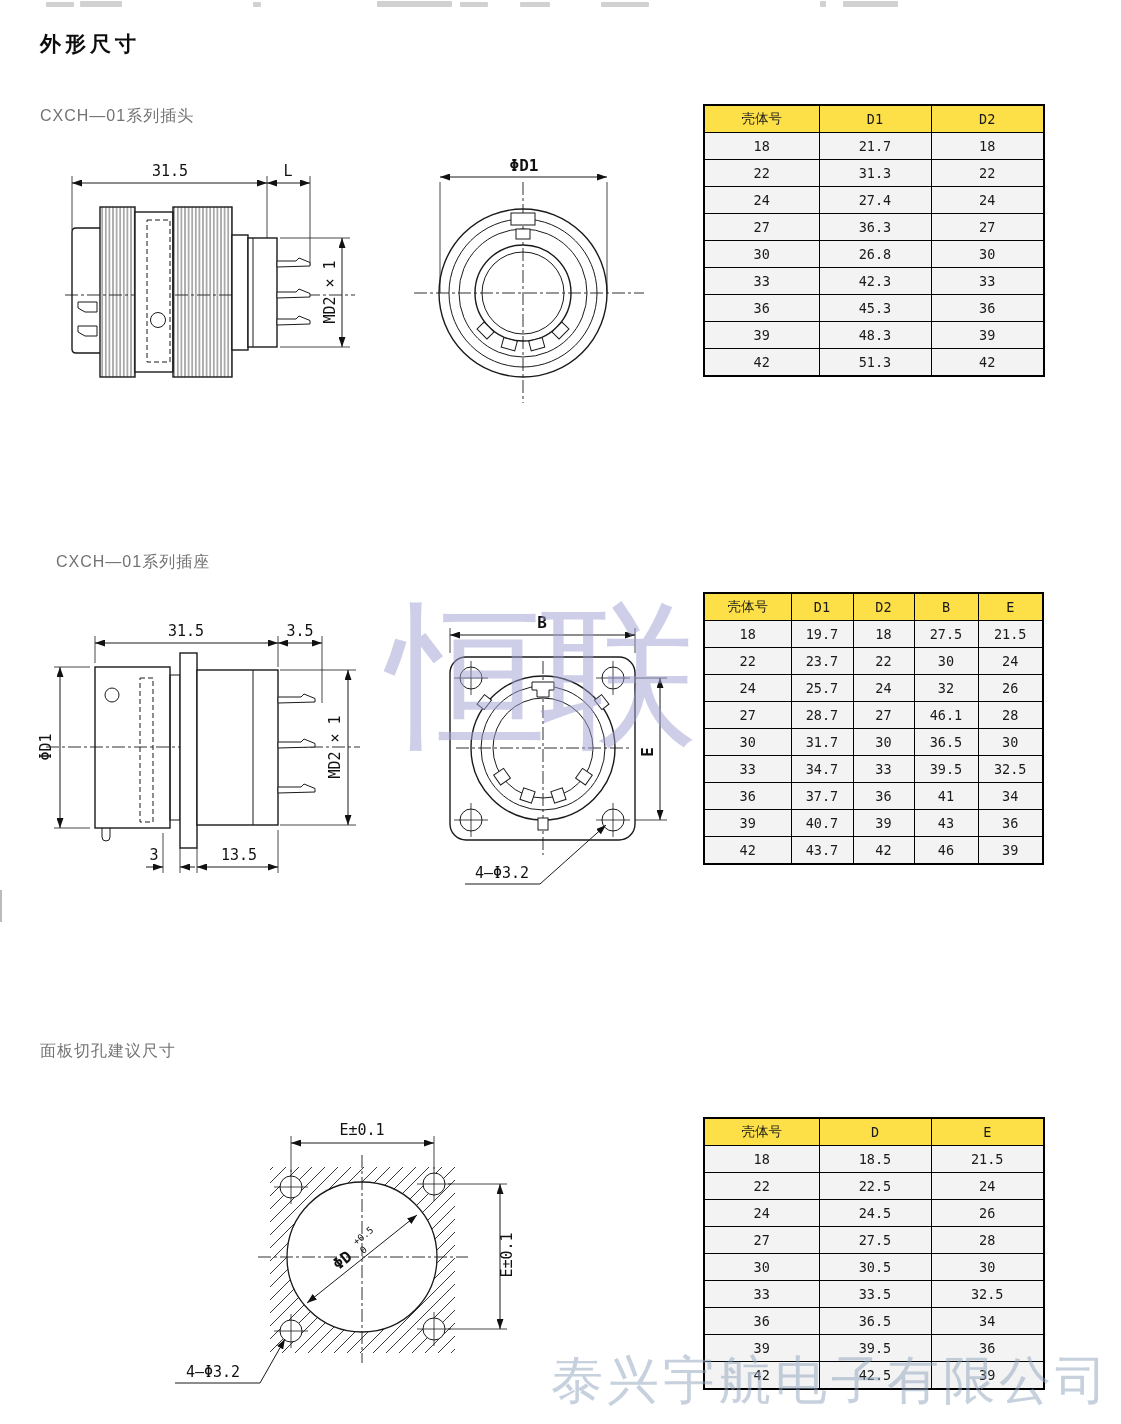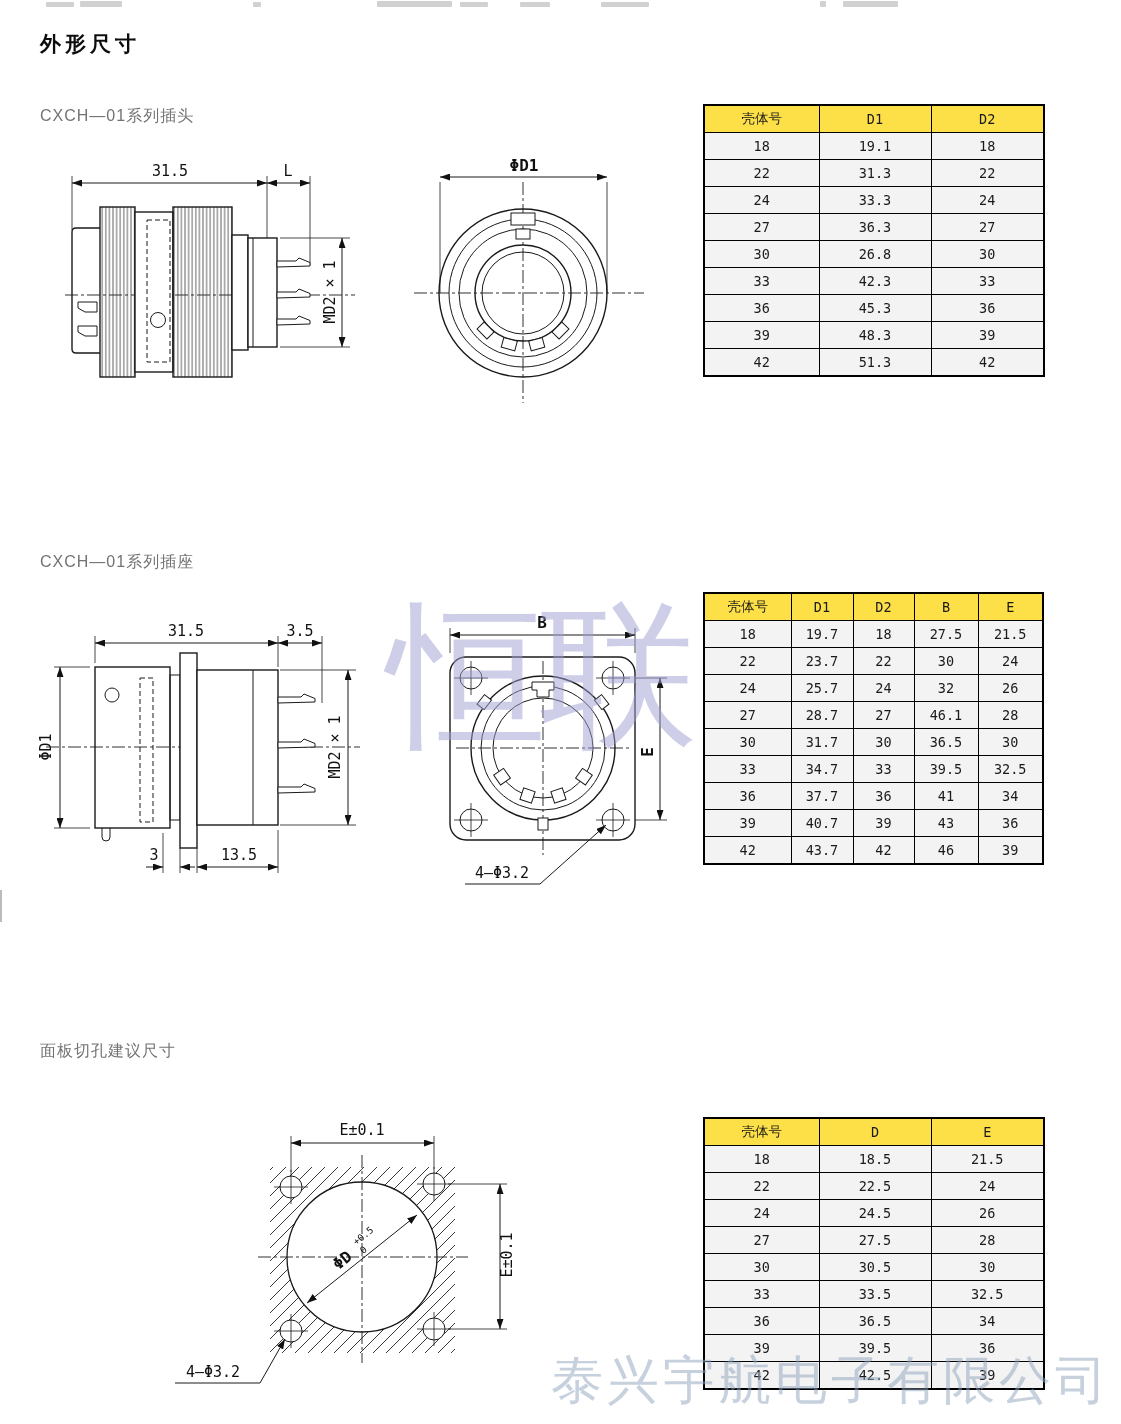--- a/index.html
+++ b/index.html
@@ -53,21 +53,21 @@
   <div class="frag" style="left:377px;top:1px;width:75px;height:6px;"></div>
   <div class="frag" style="left:460px;top:2px;width:28px;height:5px;"></div>
   <div class="frag" style="left:520px;top:2px;width:30px;height:5px;"></div>
   <div class="frag" style="left:601px;top:2px;width:48px;height:5px;"></div>
   <div class="frag" style="left:820px;top:1px;width:6px;height:6px;"></div>
   <div class="frag" style="left:843px;top:1px;width:55px;height:6px;"></div>
   <div class="edge-artifact" style="left:0;top:890px;width:2px;height:32px;"></div>
 
   <div class="heading-main">外形尺寸</div>
   <div class="heading-sec" style="left:40px;top:106px;">CXCH—01系列插头</div>
-  <div class="heading-sec" style="left:40px;top:552px;">CXCH—01系列插座</div>
+  <div class="heading-sec" style="left:56px;top:552px;">CXCH—01系列插座</div>
   <div class="heading-sec" style="left:40px;top:1041px;font-family:Liberation Serif, serif;">面板切孔建议尺寸</div>
 
   <svg style="left:50px;top:150px;" width="320" height="255" viewBox="0 0 320 255">
     <defs>
       <marker id="m1" markerWidth="10" markerHeight="7" refX="10" refY="3.5" orient="auto-start-reverse" markerUnits="userSpaceOnUse">
         <path d="M0,0 L10,3.5 L0,7 Z" fill="#111"></path>
       </marker>
       <pattern id="kn1" width="3.6" height="6" patternUnits="userSpaceOnUse">
         <path d="M1.8,0 V6" stroke="#333" stroke-width="0.8"></path>
       </pattern>
@@ -280,31 +280,31 @@
     <thead>
       <tr>
         <th>壳体号</th>
         <th>D1</th>
         <th>D2</th>
       </tr>
     </thead>
     <tbody>
         <tr>
           <td>18</td>
-          <td>19.1</td>
+          <td>21.7</td>
           <td>18</td>
         </tr>
         <tr>
           <td>22</td>
           <td>31.3</td>
           <td>22</td>
         </tr>
         <tr>
           <td>24</td>
-          <td>33.3</td>
+          <td>27.4</td>
           <td>24</td>
         </tr>
         <tr>
           <td>27</td>
           <td>36.3</td>
           <td>27</td>
         </tr>
         <tr>
           <td>30</td>
           <td>26.8</td>

